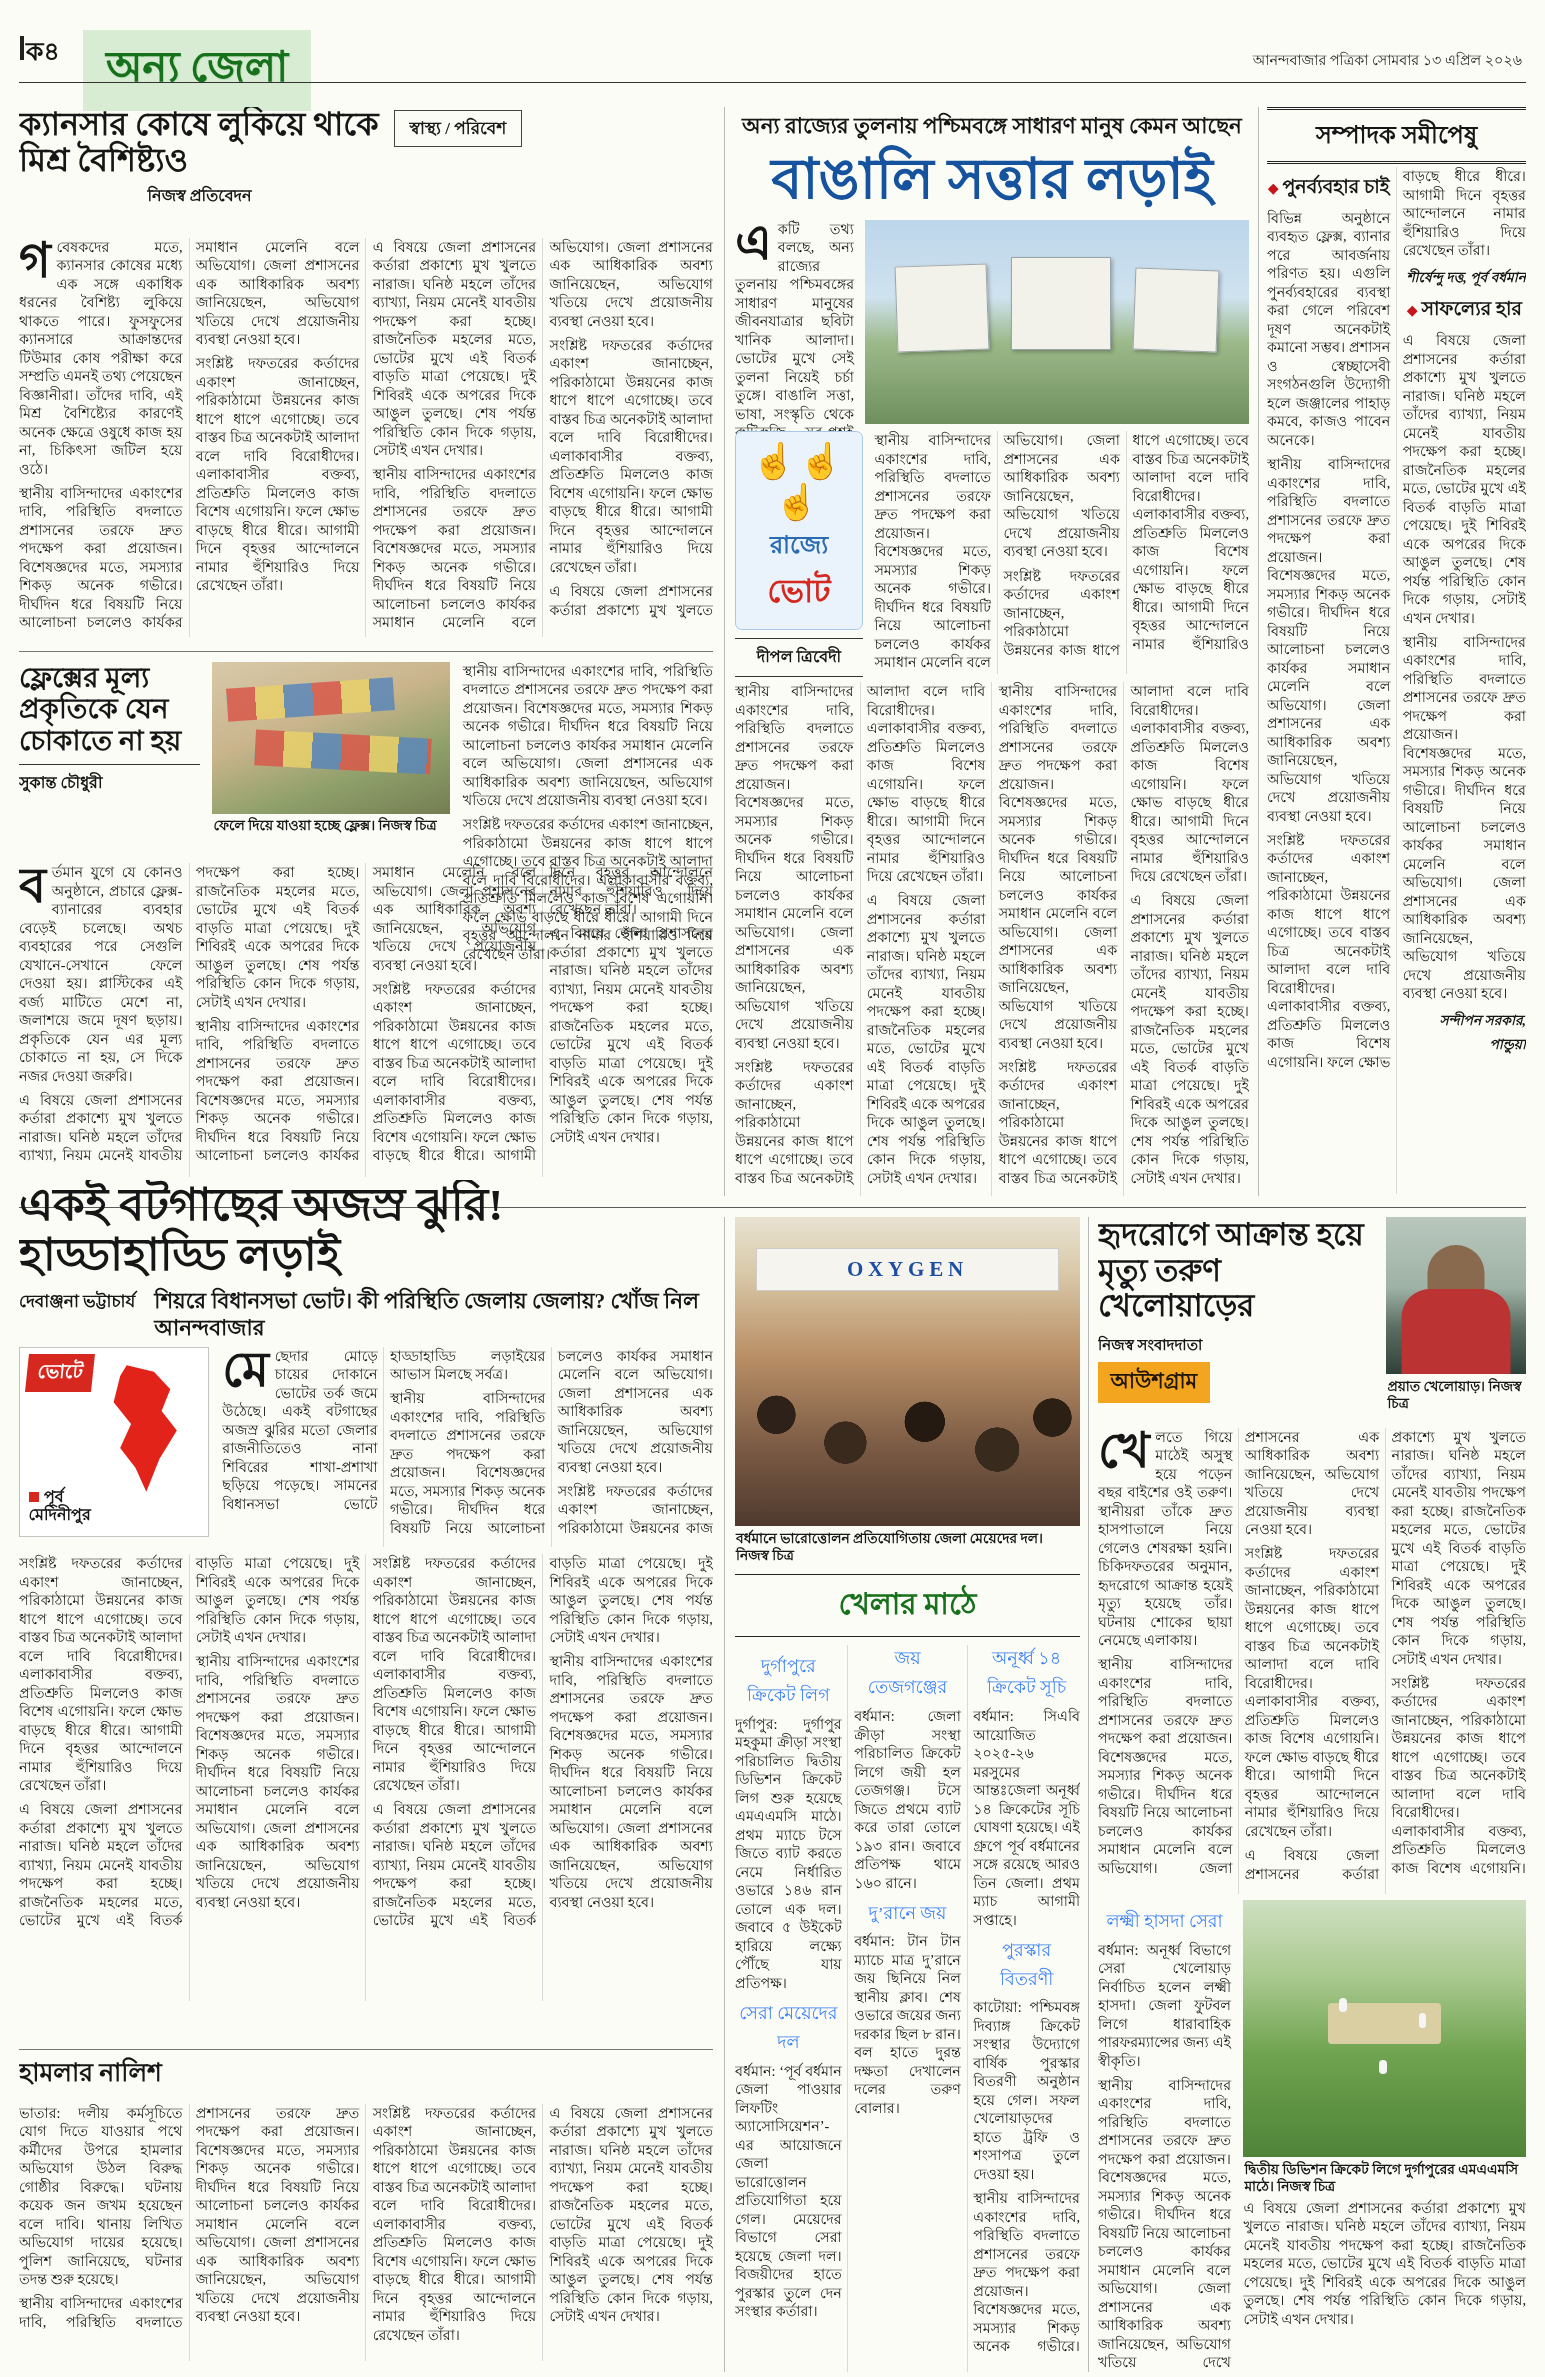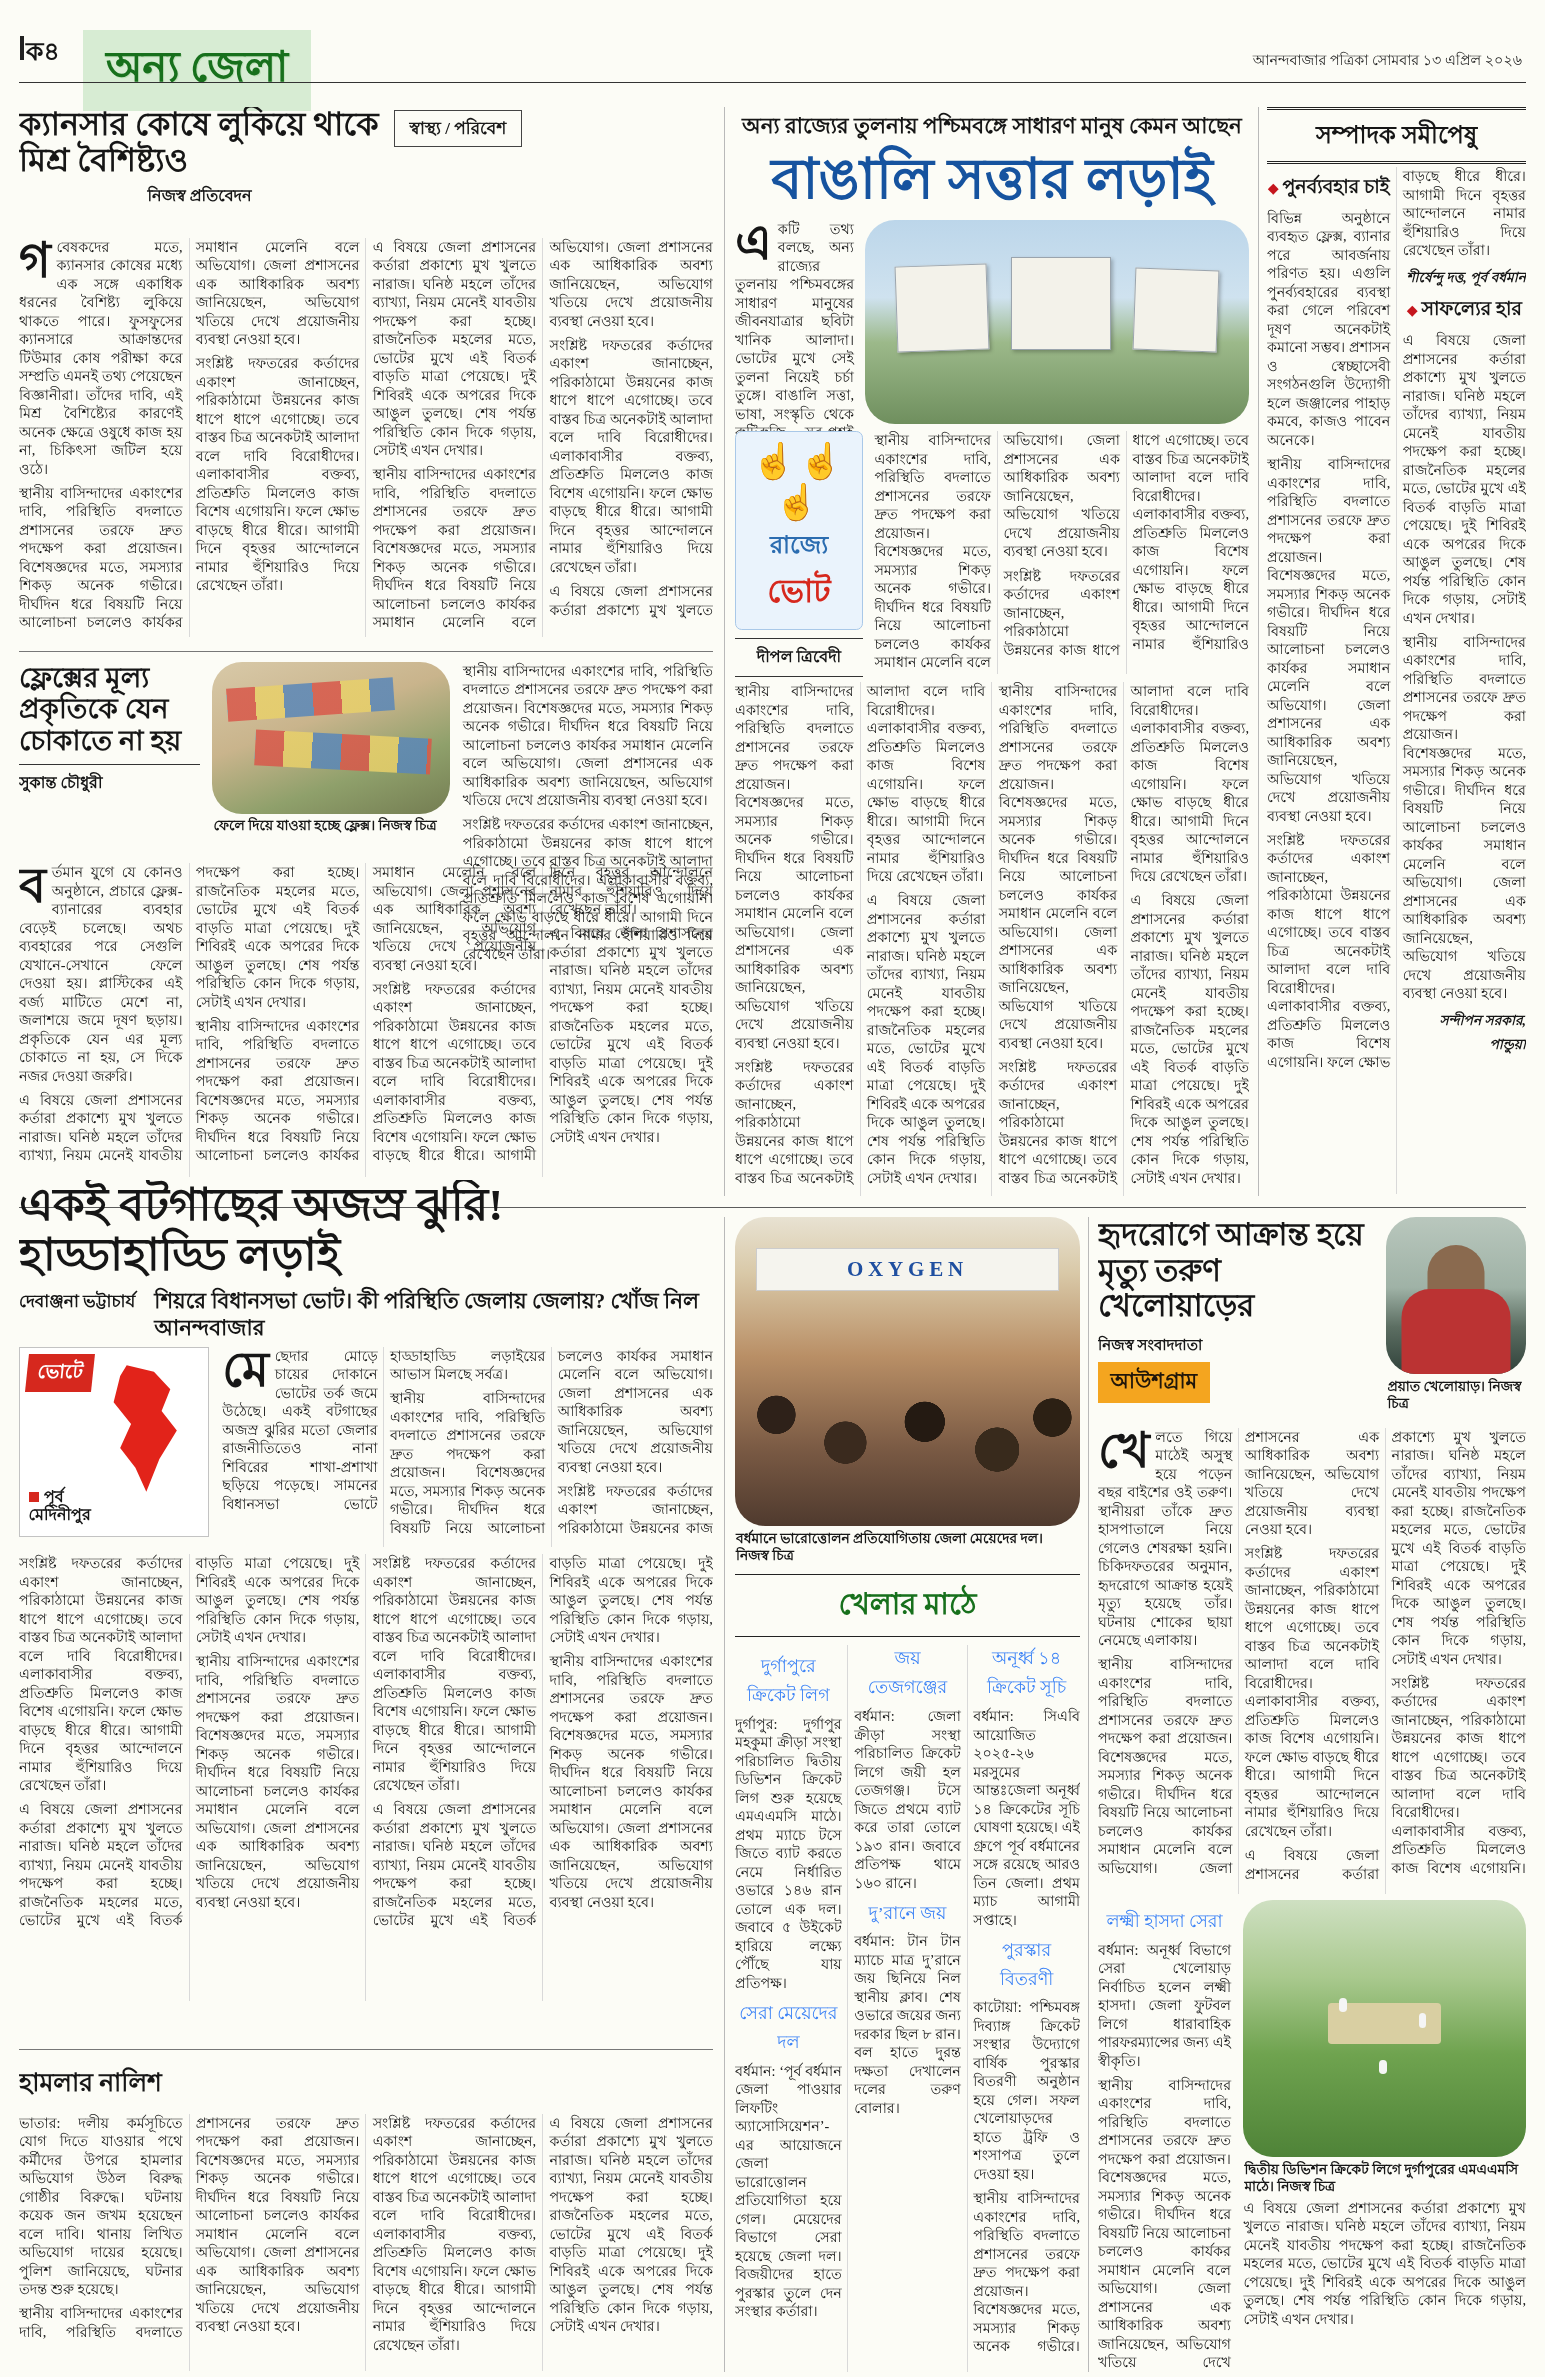--- a/index.html
+++ b/index.html
@@ -36,21 +36,21 @@
   .cancer-hl { width:361px; font-size:32px; line-height:1.12; font-weight:bold; }
   .tag-wrap { flex:1; padding-top:2.9px; }
   .tag-box { display:inline-block; border:1.4px solid #444; padding:3.8px 14.3px; font-size:17px; font-weight:bold; color:#1b1b1b; }
   .cancer-body { height:399px; margin-top:6.7px; }
 
   
   .kicker { text-align:center; font-size:21.4px; font-weight:bold; margin:1.9px 0 4.8px; }
   .main-hl { text-align:center; font-size:56px; font-weight:bold; color:#16539f; line-height:1.05; margin-bottom:11.4px; }
   .main-rowA { display:flex; gap:11.4px; height:204px; }
   .main-leadcol { width:119px; }
-  .photo { position:relative; overflow:hidden;border-radius:30px; }
+  .photo { position:relative; overflow:hidden; }
   .photo-billboard { flex:1; background:linear-gradient(180deg,#bcd6ea 0%,#cfe2ef 38%,#9cb98a 60%,#6f8f5e 100%); }
   .poster { position:absolute; background:#f3f2ea; border:1px solid #9aa4ad; box-shadow:1.9px 1.9px 3.8px rgba(0,0,0,.25); }
   .main-rowB { display:flex; gap:11.4px; height:243px; margin-top:7.6px; }
   .vote-stack { width:128px; }
   .vote-box { border:1.4px solid #a9c8e8; background:#eaf3fc; border-radius:6.7px; text-align:center; padding:8.6px 3.8px; }
   .vote-hands { font-size:35px; color:#2b6cb0; letter-spacing:2.9px; }
   .vote-top { font-size:24px; font-weight:bold; color:#2b6cb0; margin-top:2.9px; }
   .vote-bottom { font-size:32px; font-weight:bold; color:#d6281e; }
   .main-byline { border-top:1.4px solid #333; border-bottom:1.4px solid #333; padding:4.8px 0; margin-top:8.6px; }
   .main-rowB-text { flex:1; }
@@ -83,21 +83,21 @@
   .banyan-maprow { display:flex; gap:13.3px; height:200px; margin-top:4.8px; }
   .map-card { width:190px; height:190px; border:1px solid #c3c3c3; background:#fff; position:relative; padding:5.7px; }
   .map-tab { position:absolute; left:6.7px; top:6.7px; background:#d6281e; color:#fff; font-weight:bold; font-size:19px; padding:2.9px 10.5px; transform:skewX(-6deg); }
   .map-svg { position:absolute; right:4.8px; top:3.8px; width:109px; height:157px; }
   .map-region { position:absolute; left:8.6px; bottom:12.4px; width:95px; font-size:16px; line-height:1.1; font-weight:bold; }
   .map-region::before { content:""; display:inline-block; width:10.5px; height:10.5px; background:#d6281e; margin-right:4.8px; }
   .banyan-maprow-text { flex:1; }
   .banyan-body { height:447px; margin-top:7.6px; }
 
   
-  .attack-block { border-top:1px solid #777; padding-top:13px; }
+  .attack-block { border-top:1px solid #777; padding-top:3px; }
   .attack-header { font-size:25px; font-weight:bold; margin-bottom:7.6px; }
   .attack-body { height:257px; }
 
   
   .photo-crowd { width:100%; height:309px; background:linear-gradient(180deg,#e8e2d2 0%,#d9c9a8 18%,#b98f66 45%,#7a5a44 75%,#4f3a2e 100%); }
   .crowd-banner { position:absolute; left:6%; top:10%; width:88%; height:43px; background:#f5f4ee; border:1px solid #ccc; display:flex; align-items:center; justify-content:center; font-weight:bold; font-size:21px; color:#1f4fa0; letter-spacing:4.8px; }
   .crowd-heads { position:absolute; bottom:0; left:0; width:100%; height:45%; background:radial-gradient(circle at 12% 20%, #2e2119 0 19px, transparent 19.5px),radial-gradient(circle at 32% 40%, #3a2a1e 0 21px, transparent 21.4px),radial-gradient(circle at 55% 25%, #241a12 0 20px, transparent 20.4px),radial-gradient(circle at 76% 45%, #382a1c 0 22px, transparent 22.3px),radial-gradient(circle at 92% 22%, #2c2014 0 19px, transparent 19.5px); }
   .sports-header { text-align:center; color:#17701c; font-size:29.5px; font-weight:bold; border-top:1.4px solid #222; border-bottom:1.4px solid #222; padding:5.7px 0; margin:6.7px 0 8.6px; }
   .sports-content { height:728px; }
   .sp-title { text-align:center; color:#3b82f6; font-weight:normal; font-size:17.6px; margin:7.6px 0 3.8px; }

